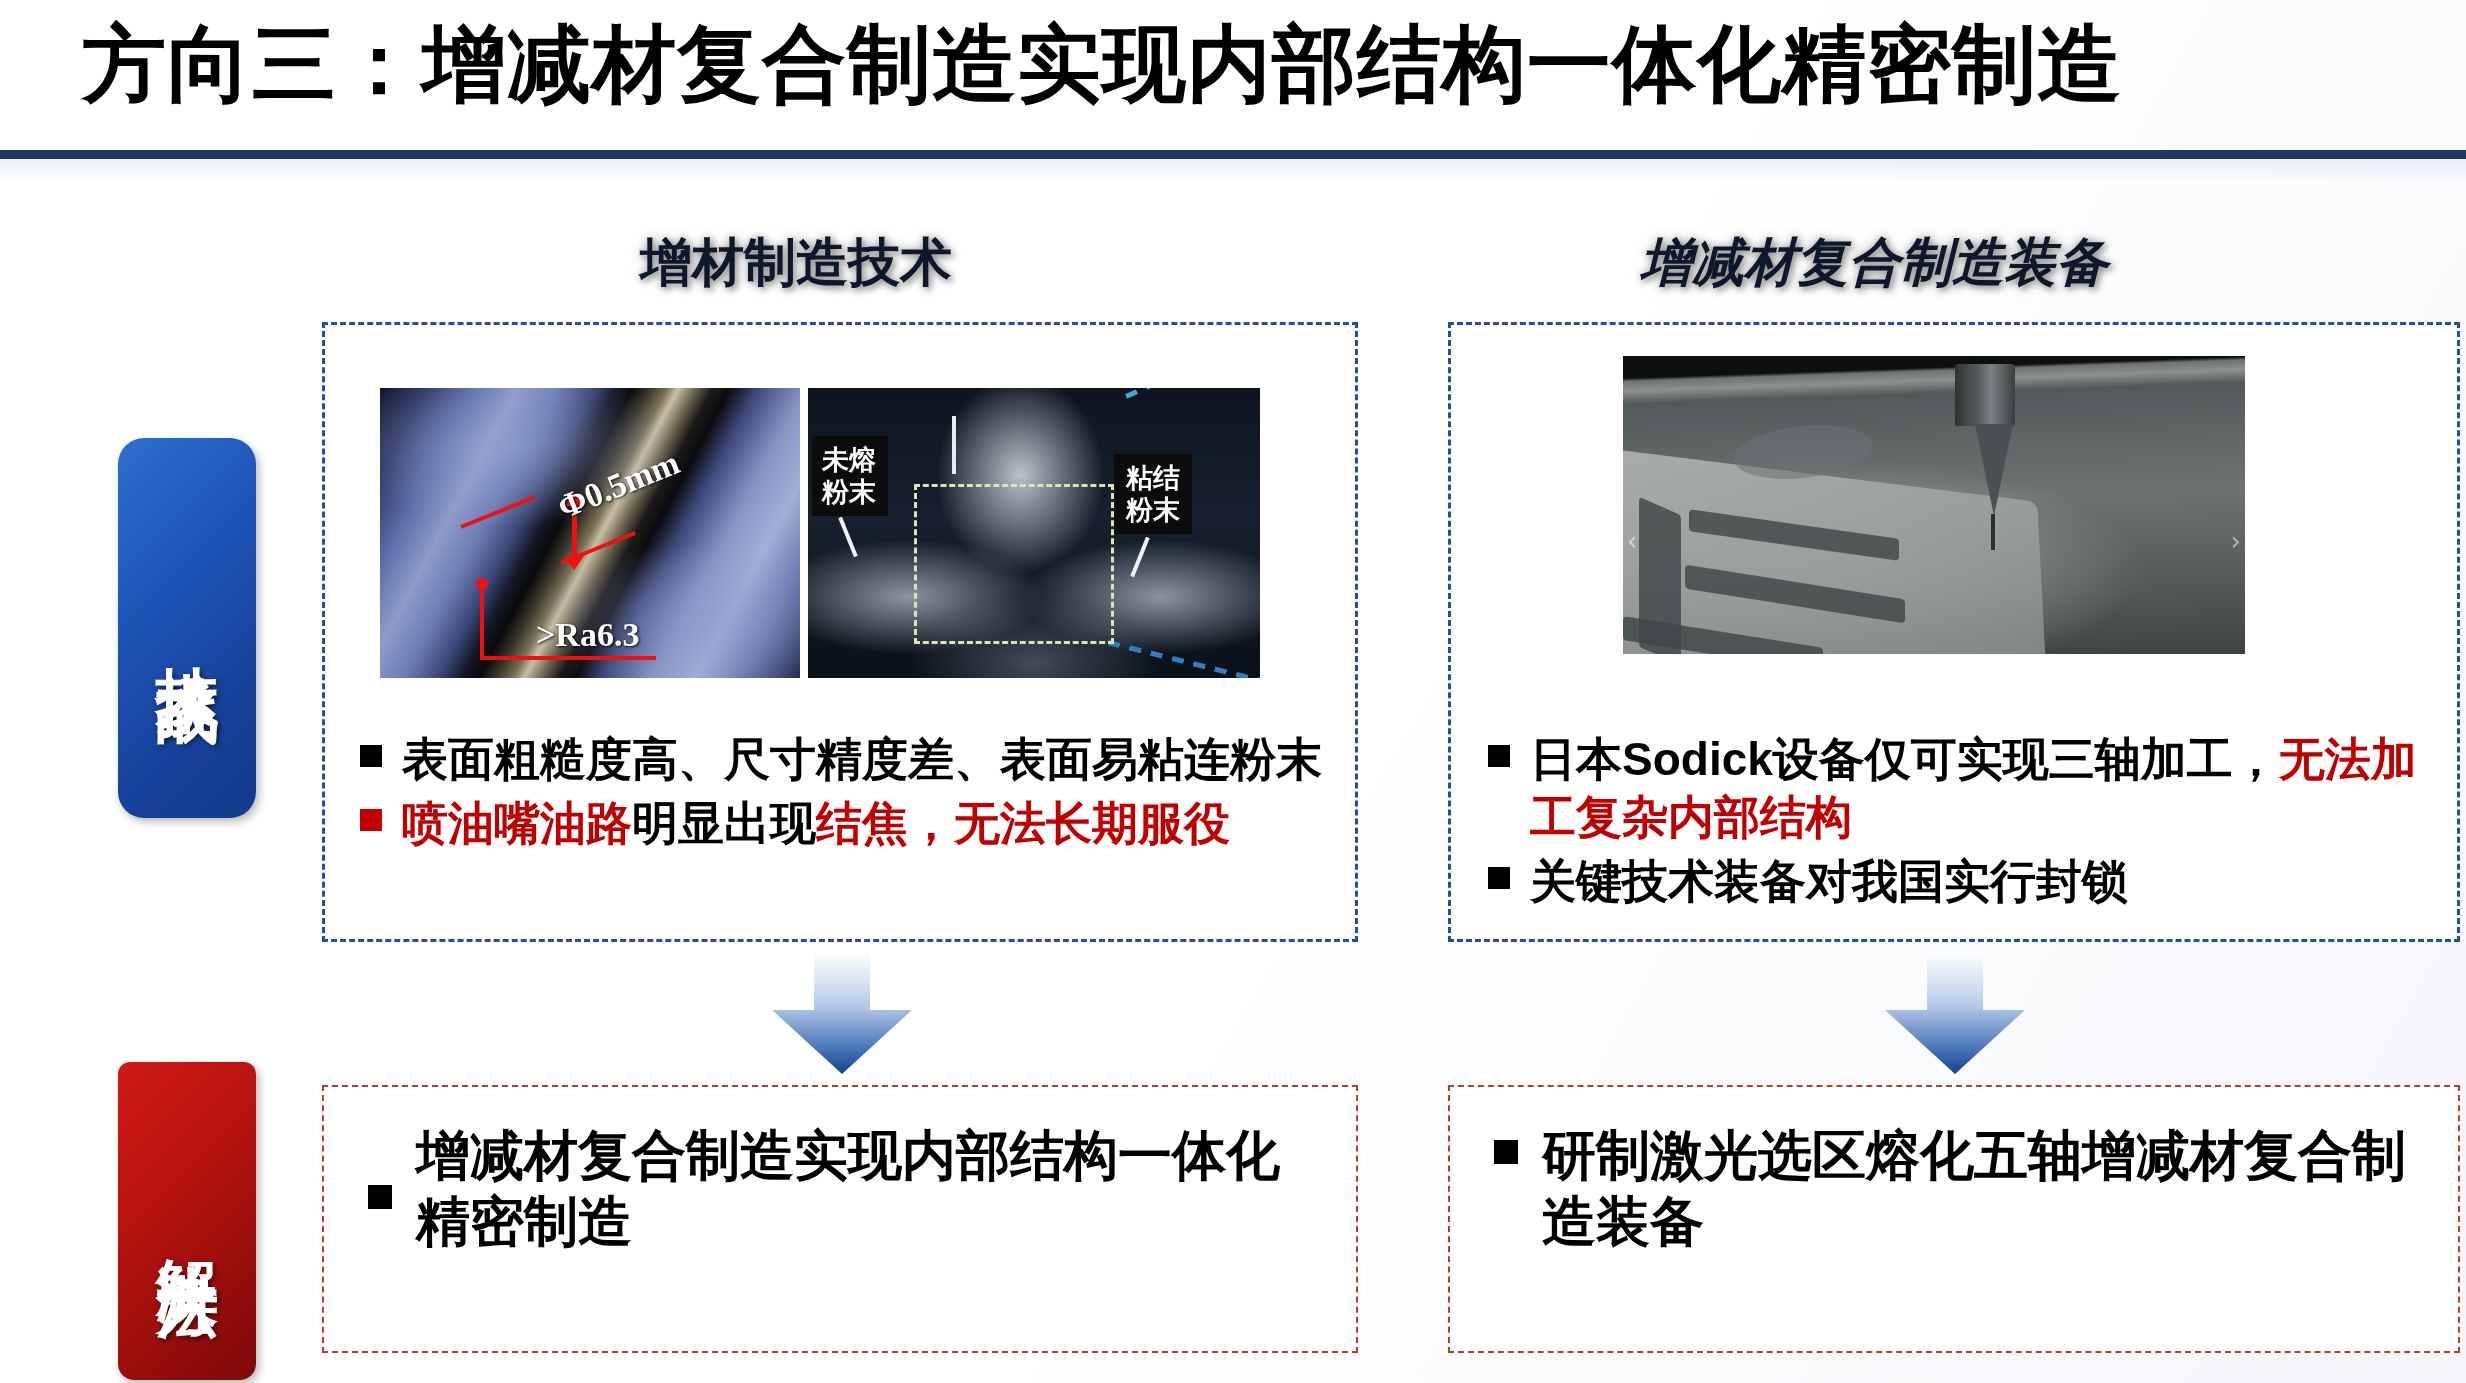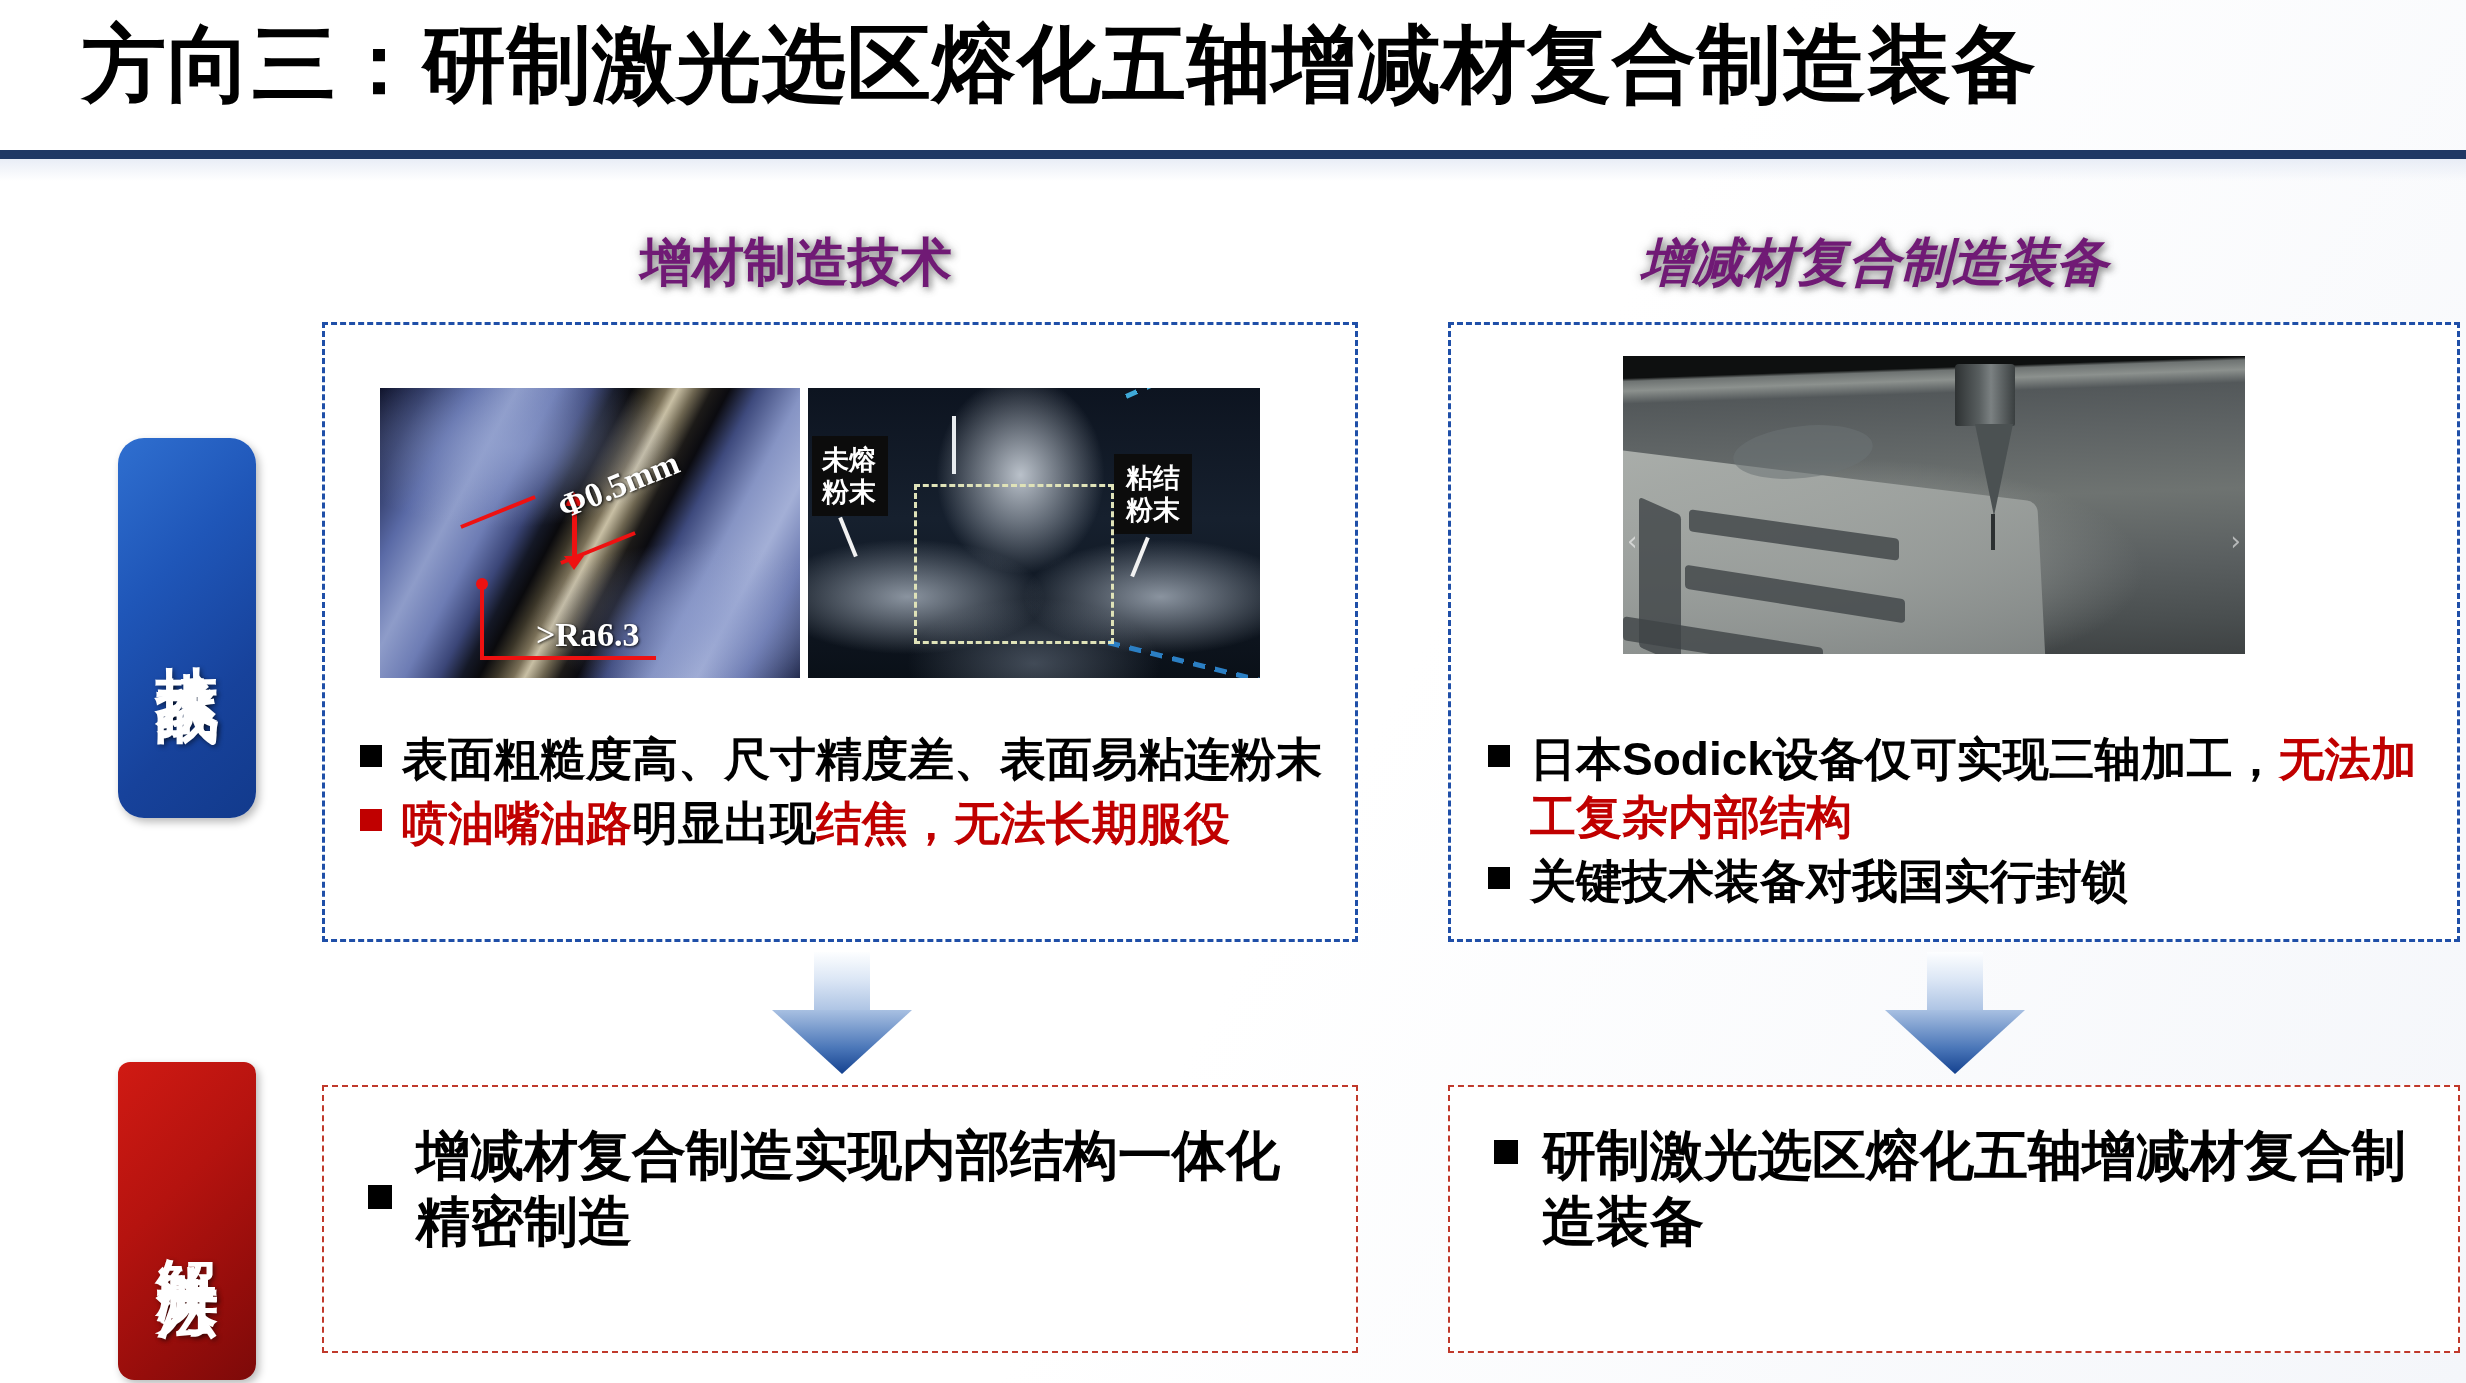--- a/index.html
+++ b/index.html
@@ -21,21 +21,21 @@
     position:absolute; left:0; top:150px; width:2466px; height:9px;
     background:#1f3864;
   }
   #title-rule-shadow{
     position:absolute; left:0; top:159px; width:2466px; height:22px;
     background:linear-gradient(180deg,rgba(230,235,245,.9),rgba(255,255,255,0));
   }
 
   
   .col-header {
-    position:absolute; font-size:52px; font-weight:bold; color:#701a75;
+    position:absolute; font-size:52px; font-weight:bold; color:#0f172a;
     white-space:nowrap;
     text-shadow: 0 0 10px rgba(140,140,140,.85), 3px 3px 6px rgba(120,120,120,.65);
   }
   #col-header-left  { left:640px;  top:228px; }
   #col-header-right { left:1640px; top:228px;font-style:italic; }
 
   
   .side-tab {
     position:absolute; width:138px;
     display:flex; align-items:center; justify-content:center;
@@ -203,21 +203,21 @@
     background:linear-gradient(180deg,#a8c0e2 0%,#4a76b8 60%,#14418f 100%);
     clip-path:polygon(0 0, 100% 0, 50% 100%);
   }
   #arrow-left  { left:772px;  top:952px; }
   #arrow-right { left:1885px; top:952px; }
 </style>
 </head>
 <body>
 
 <div id="title-bar">
-  <div id="page-title">方向三：研制激光选区熔化五轴增减材复合制造装备</div>
+  <div id="page-title">方向三：增减材复合制造实现内部结构一体化精密制造</div>
   <div id="title-rule"></div>
   <div id="title-rule-shadow"></div>
 </div>
 
 <div class="col-header" id="col-header-left">增材制造技术</div>
 <div class="col-header" id="col-header-right">增减材复合制造装备</div>
 
 <div class="side-tab" id="tab-challenge">
   <span>技术挑战</span>
 </div>

